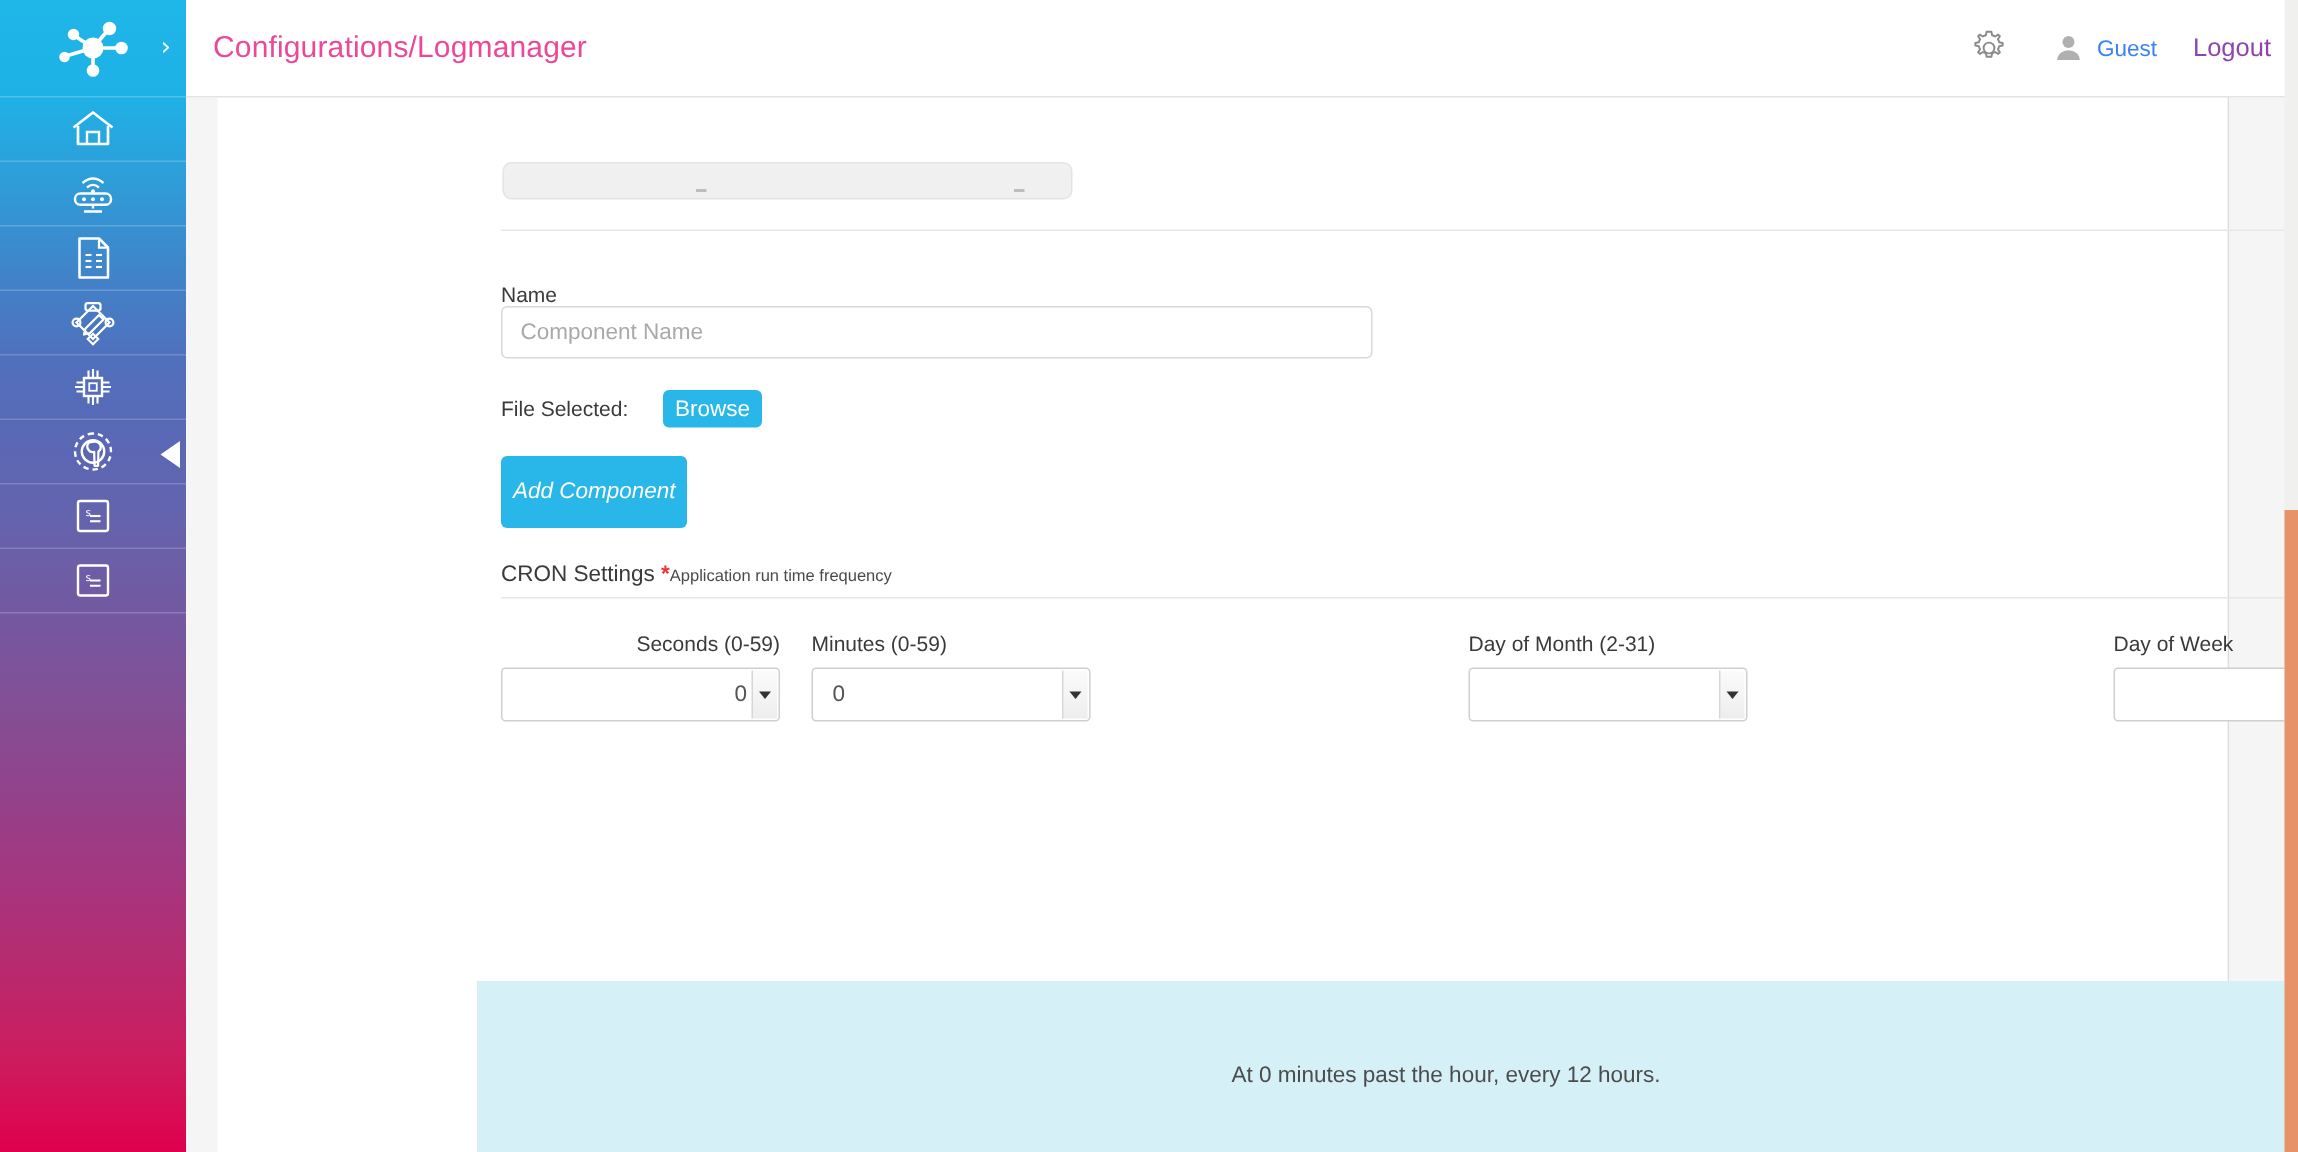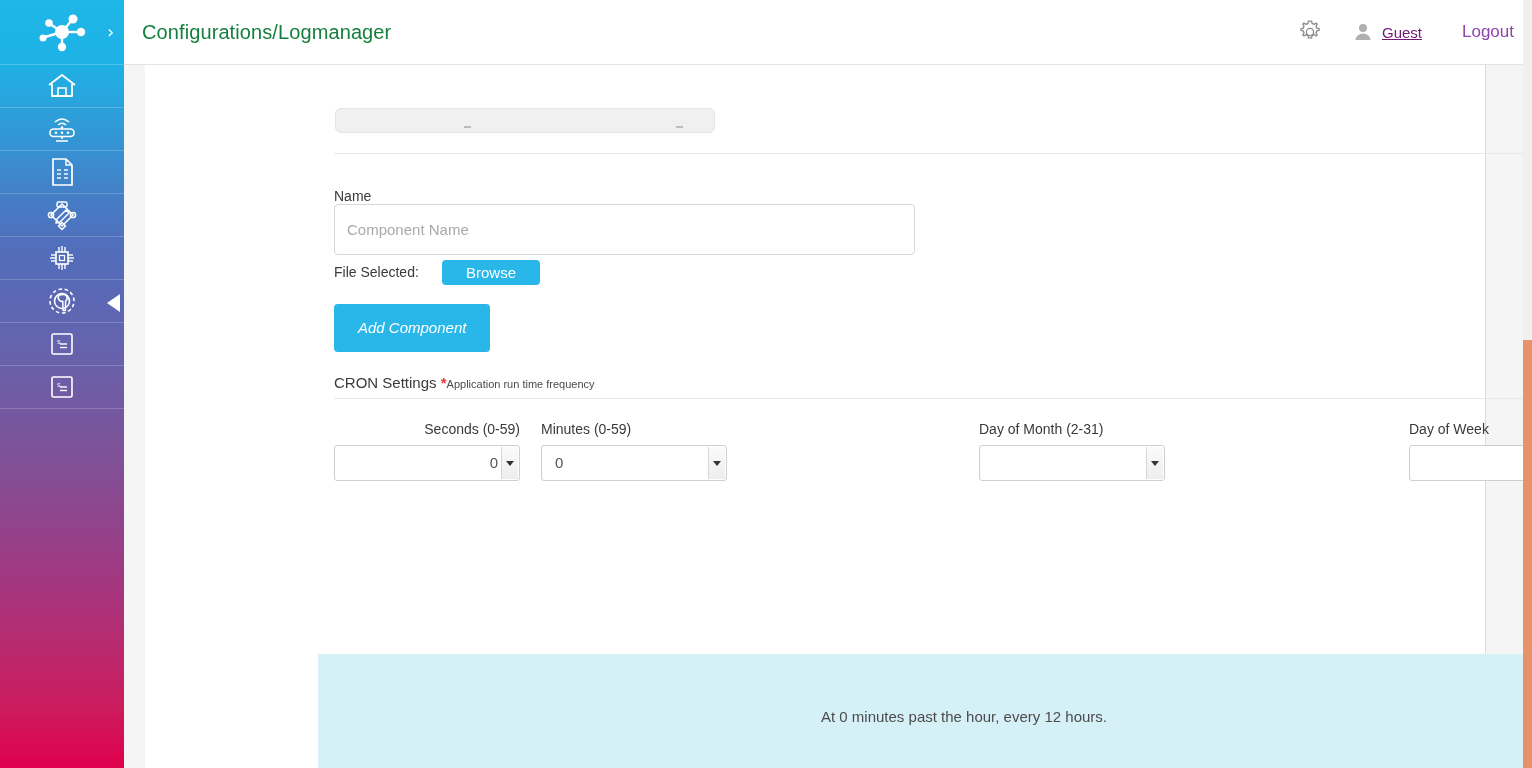--- a/index.html
+++ b/index.html
@@ -68,35 +68,34 @@
     position: absolute; left: 124px; top: 0;
     width: 1408px; height: 65px;
     background: #ffffff;
     border-bottom: 1px solid #e3e3e3;
     display: flex; align-items: center;
     z-index: 4;
   }
   #page-title {
     margin-left: 18px;
     font-size: 20px;
-    color: #15803d;
+    color: #ec4899;
     font-weight: 400;
     letter-spacing: 0.1px;
     text-align: right;
   }
   .hdr-right {
     margin-left: auto; margin-right: 18px;
     display: flex; align-items: center; gap: 0;
   }
   .hdr-gear { margin-right: 30px; display: flex; align-items: center; }
   .hdr-avatar { margin-right: 9px; display: flex; align-items: center; }
   .hdr-user {
-    font-size: 15px; color: #701a75;
-    margin-right: 40px;
-    text-decoration: underline;
+    font-size: 15px; color: #3b82f6;
+    margin-right: 24px;
   }
   .hdr-logout {
     font-size: 17px; color: #8d44ad; cursor: pointer;
   }
 
   
   #content-bg {
     position: absolute; left: 124px; top: 65px;
     width: 1408px; height: 703px;
     background: #f5f5f5;
@@ -124,21 +123,21 @@
   #div-1 { left: 189px; top: 88px; width: 1261px; }
   #div-2 { left: 189px; top: 333px; width: 1261px; }
 
   .fld-label {
     position: absolute;
     font-size: 14px; color: #3a3a3a;
   }
   #lbl-name { left: 189px; top: 123px; }
   #input-name {
     position: absolute; left: 189px; top: 139px;
-    width: 581px; height: 51px;
+    width: 581px; height: 35px;
     border: 1px solid #d8d8d8;
     border-radius: 4px;
     padding: 0 12px;
     font-size: 15px;
     color: #454545;
     font-family: "Liberation Sans", sans-serif;
     background: #fff;
     outline: none;
   }
   #input-name::placeholder { color: #a9a9a9; }
@@ -146,21 +145,21 @@
   #lbl-file { left: 189px; top: 199px; }
   .btn-blue {
     position: absolute;
     background: #29b6e8;
     color: #ffffff;
     border: none;
     border-radius: 4px;
     font-size: 15px;
     font-family: "Liberation Sans", sans-serif;
     cursor: pointer;
-    padding: 0 24px;
+    padding: 0 8px;
   }
   #btn-browse { left: 297px; top: 195px; height: 25px; line-height: 25px; }
   #btn-add-component { left: 189px; top: 239px; height: 48px; line-height: 30px; font-style: italic; }
 
   #cron-heading {
     position: absolute; left: 189px; top: 309px;
     font-size: 15px; color: #3a3a3a;
     white-space: nowrap;
   }
   #cron-heading .req { color: #e53935; font-weight: bold; }

